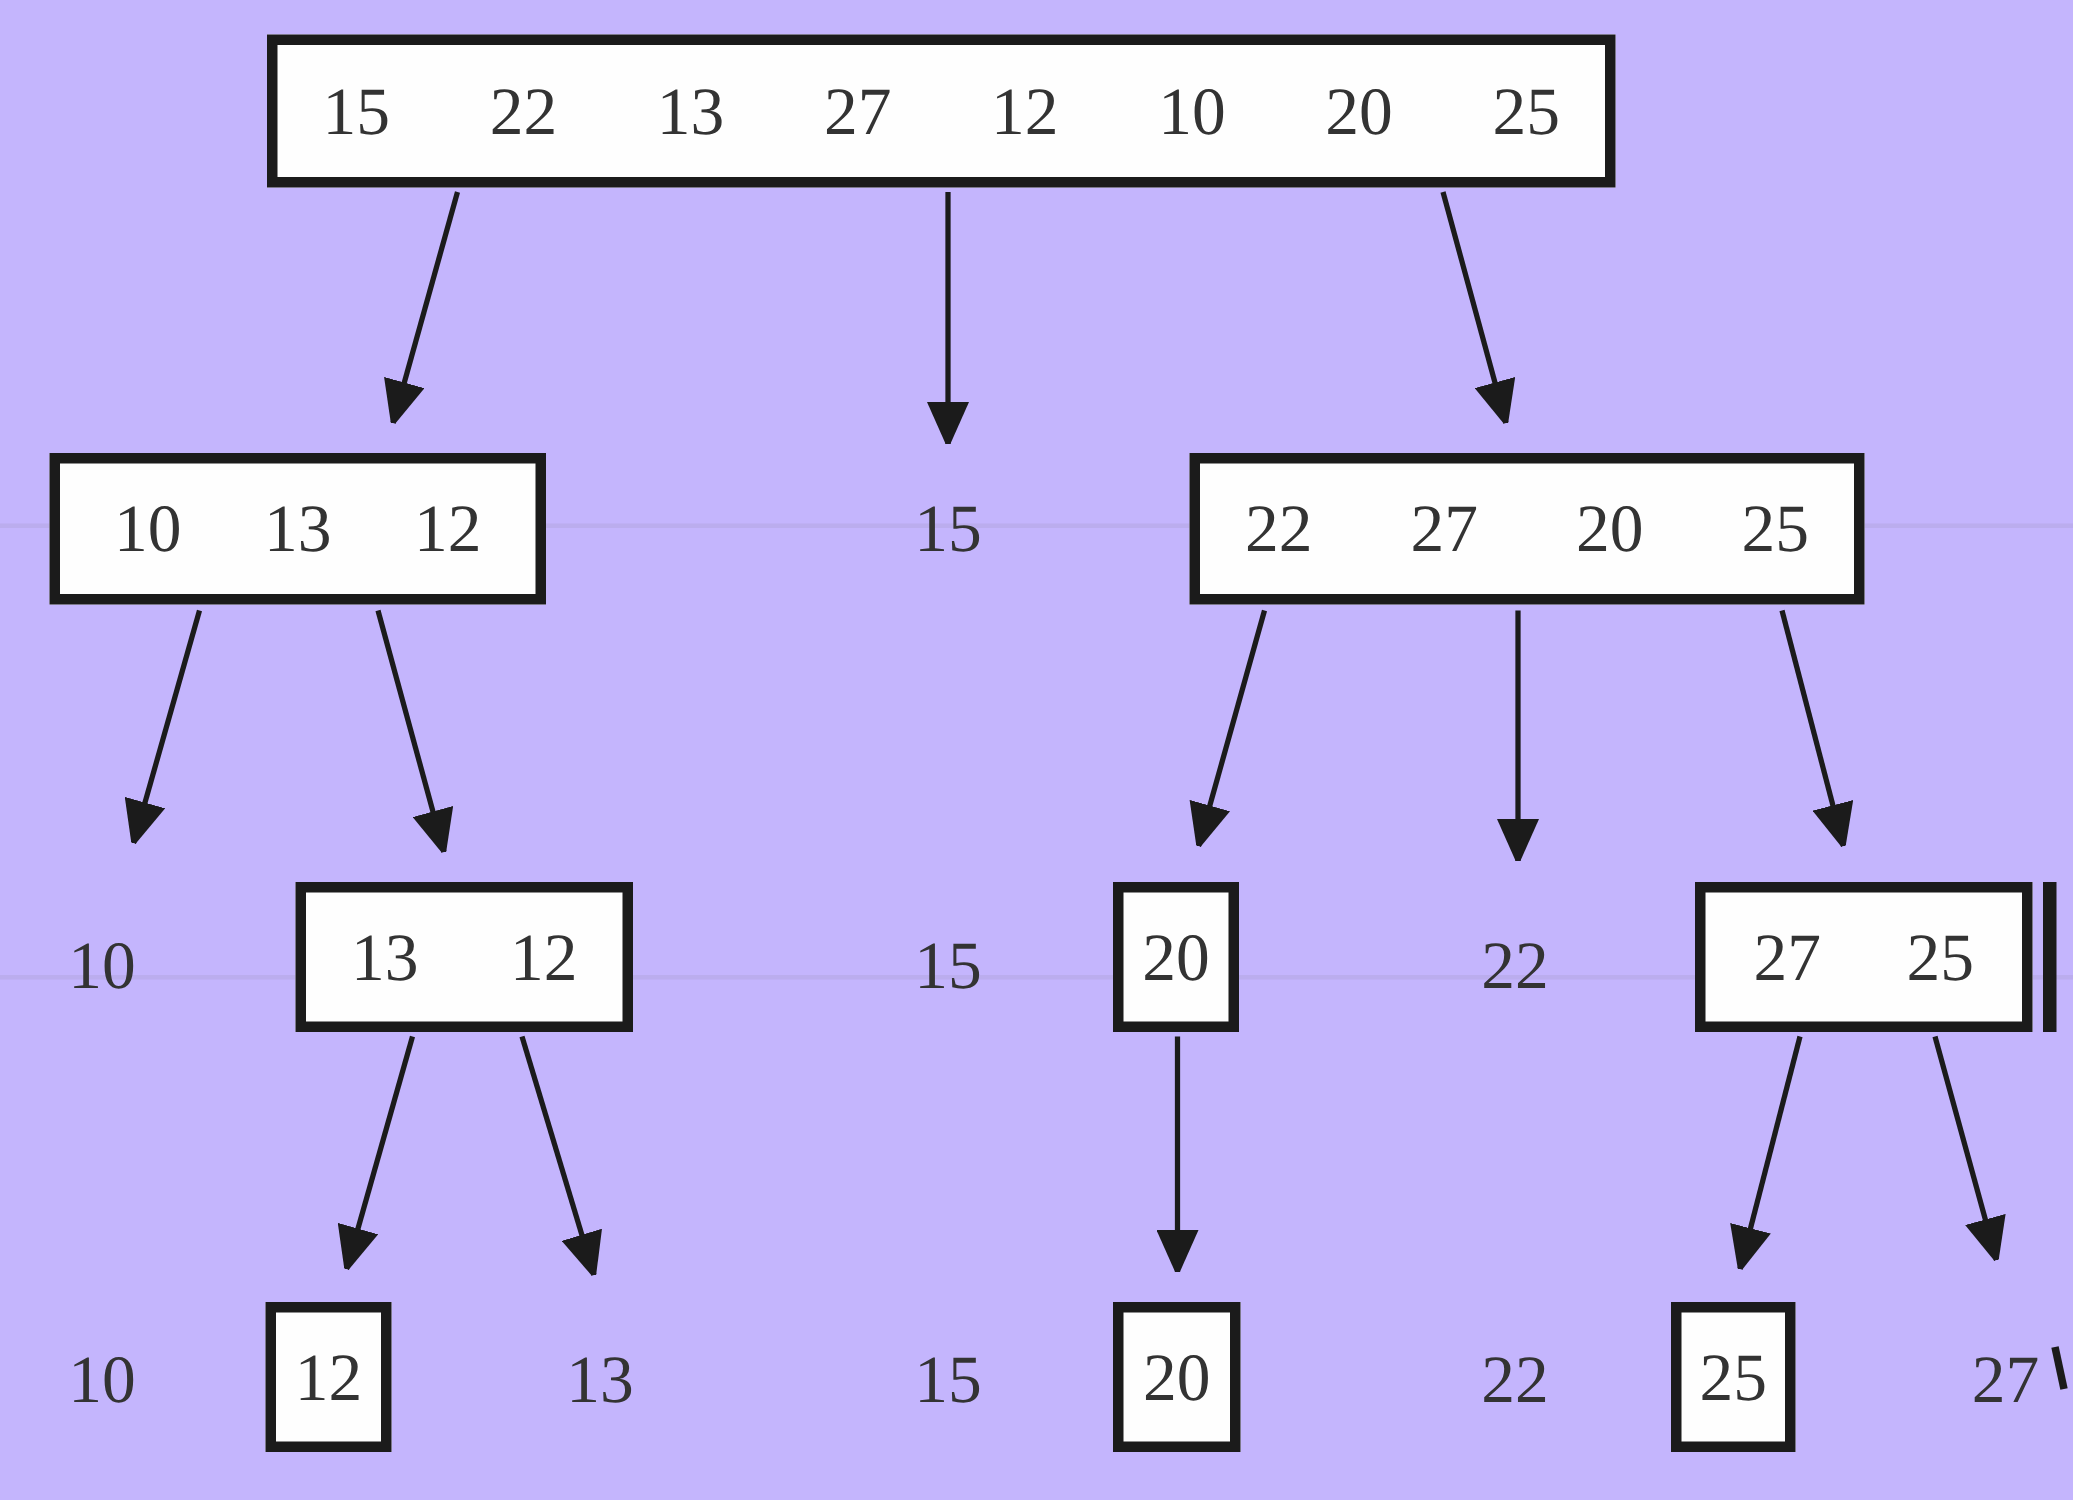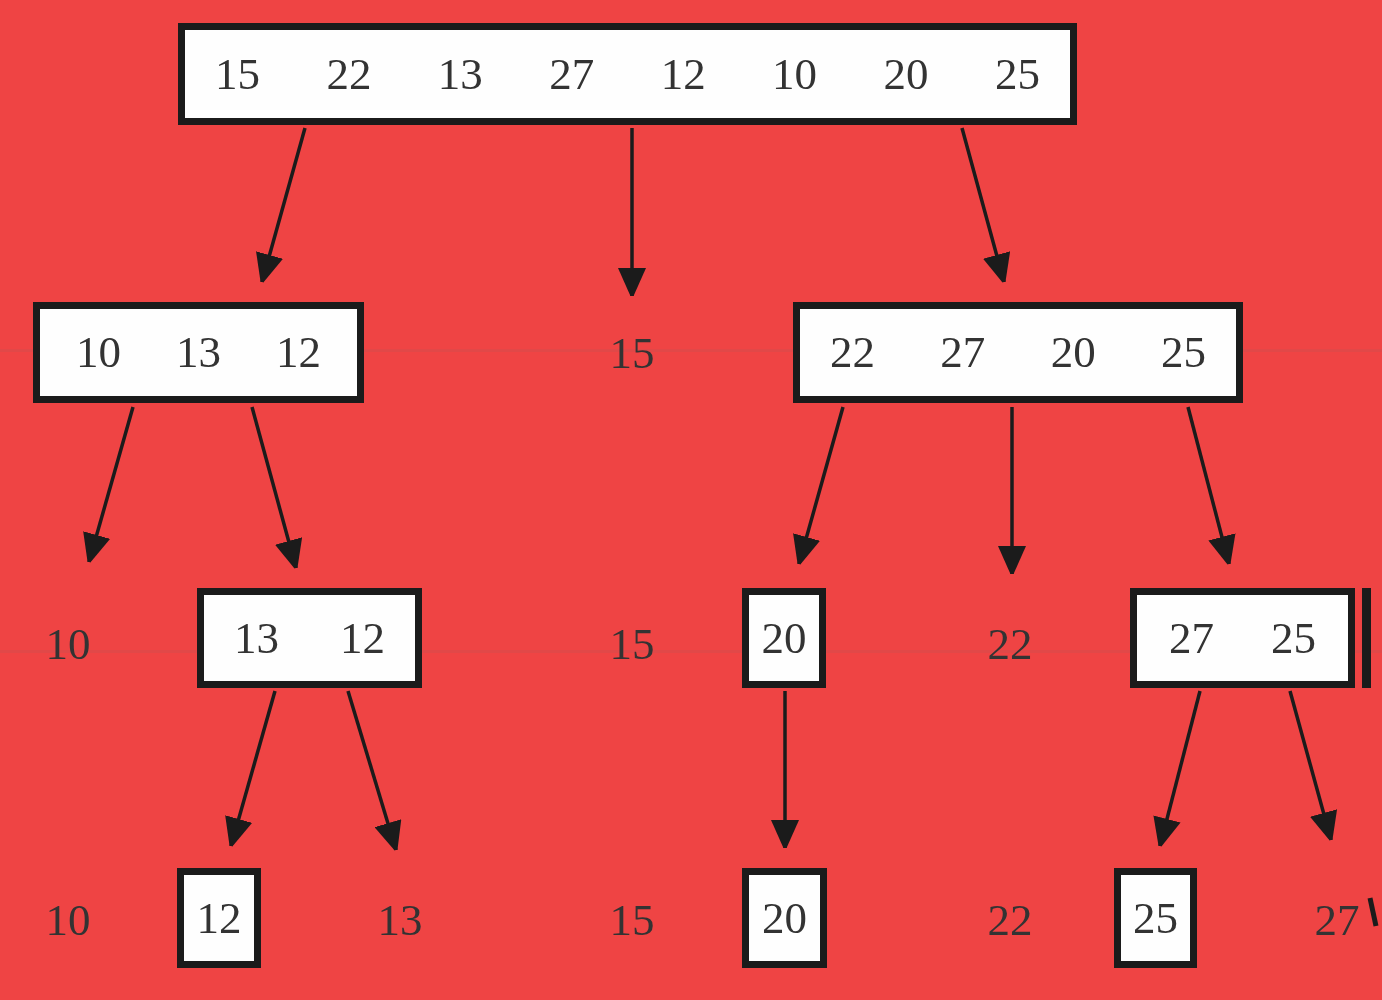--- a/index.html
+++ b/index.html
@@ -1,17 +1,17 @@
 <!DOCTYPE html>
 <html><head>
 <meta charset="utf-8">
 <style>
   html,body{margin:0;padding:0;background:#ffffff;}
   .canvas{
-    position:relative;width:1382px;height:1000px;background:#ef4444;
+    position:relative;width:1382px;height:1000px;background:#c4b5fd;
     font-family:"Liberation Serif","DejaVu Serif",serif;color:#333;overflow:hidden;
   }
   .svg-layer{position:absolute;left:0;top:0;width:1382px;height:1000px;}
   .abox{
     position:absolute;border:7px solid #1b1b1b;background:#fefefe;
     box-sizing:border-box;display:flex;align-items:center;justify-content:space-between;
     font-size:45px;line-height:1;
   }
   .abox.single{justify-content:center;}
   .cell{white-space:nowrap;}

